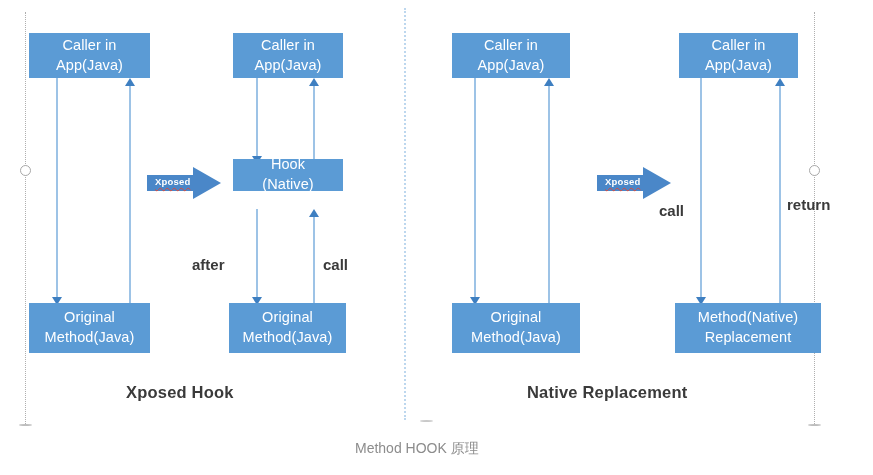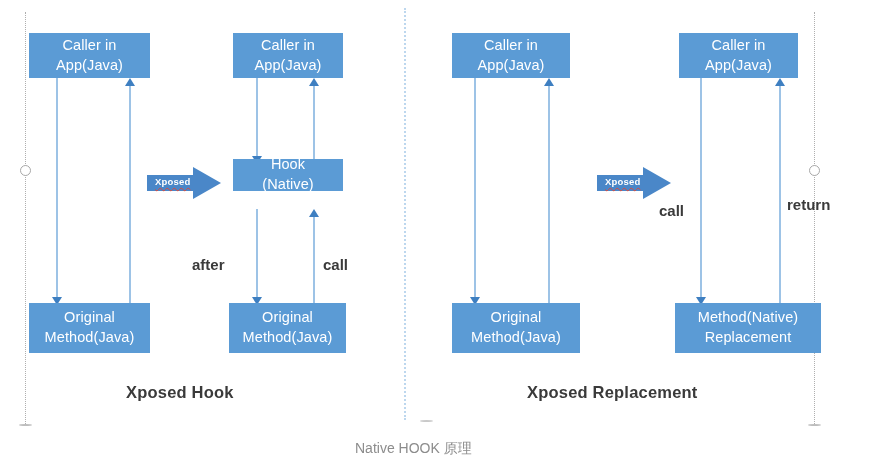--- a/index.html
+++ b/index.html
@@ -252,17 +252,17 @@
   </div>
 
   <div class="node" style="left:675px; top:303px; width:146px; height:50px;">
     <span class="ln">Method(Native)</span>
     <span class="ln">Replacement</span>
   </div>
 
   <div class="label" style="left:659px; top:202px;">call</div>
   <div class="label" style="left:787px; top:196px;">return</div>
 
-  <div class="section-title" style="left:527px; top:383px;">Xposed Replacement</div>
-
-  <div class="caption" style="left:355px; top:440px;">Native HOOK 原理</div>
+  <div class="section-title" style="left:527px; top:383px;">Native Replacement</div>
+
+  <div class="caption" style="left:355px; top:440px;">Method HOOK 原理</div>
 
 </div>
 
 </body></html>

